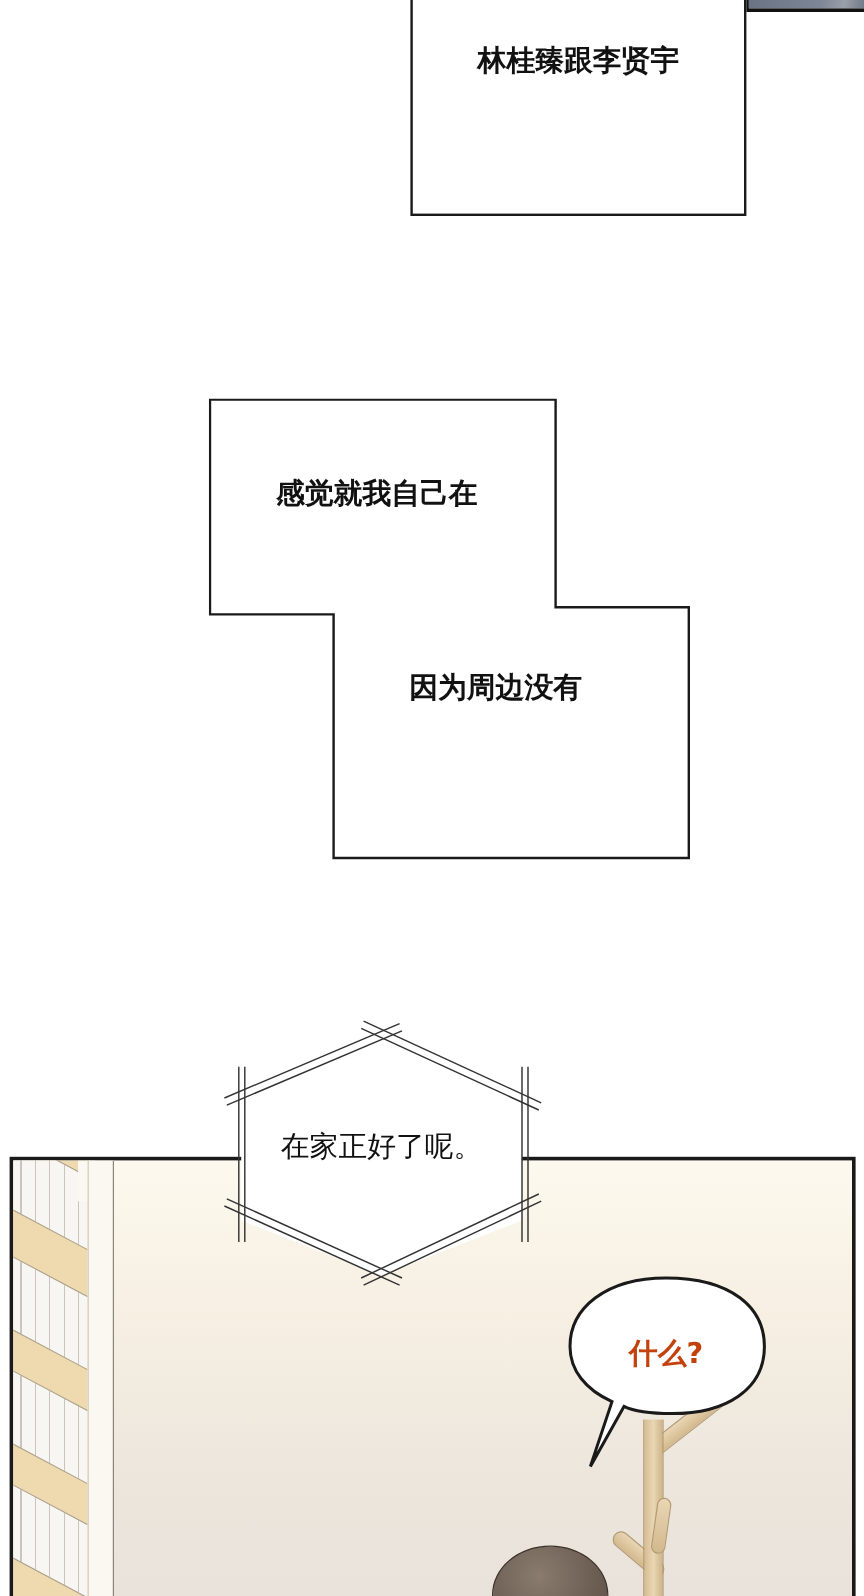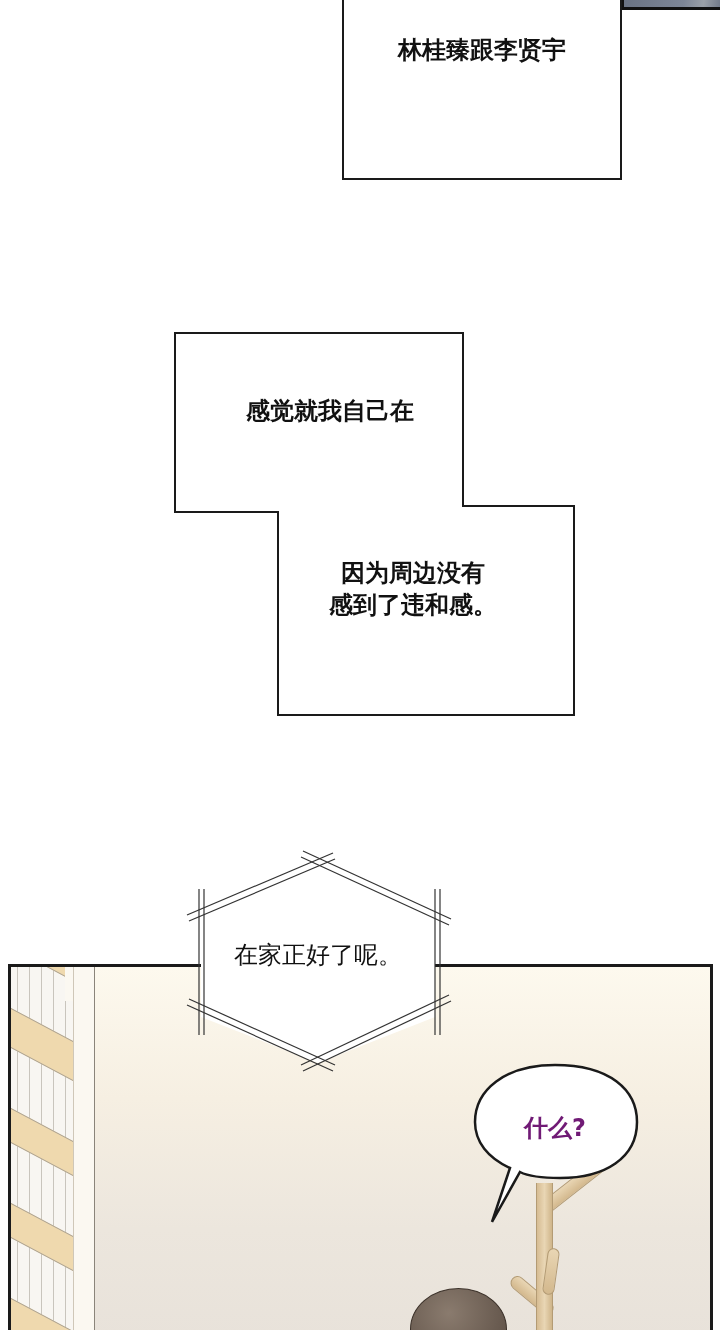--- a/index.html
+++ b/index.html
@@ -22,21 +22,21 @@
       background: #fff; border: 2px solid #1a1a1a; box-sizing: border-box;
       color: #111; font-weight: bold; font-size: 24px; line-height: 32px;
       text-align: center;
     }
     .caption-1 { left: 342px; top: -4px; width: 280px; height: 184px; }
     .caption-1 .txt { position: absolute; left: 0; right: 0; top: 36px; text-align: center; }
 
     .caption-2-wrap { left: 174px; top: 332px; width: 402px; height: 385px; }
     .caption-2-wrap svg { position: absolute; left: 0; top: 0; }
     .cap-text { position: absolute; color: #111; font-weight: bold; font-size: 24px; line-height: 32px; text-align: center; }
-    .cap-2a { left: 16px; width: 280px; top: 63px; text-align: center; }
+    .cap-2a { left: 0; width: 280px; top: 63px; text-align: center; }
     .cap-2b { left: 94px; width: 290px; top: 225px; }
 
     
     .scene {
       left: 8px; top: 964px; width: 705px; height: 380px;
       border: 3px solid #1a1a1a; box-sizing: border-box;
       background: linear-gradient(180deg, #fdf9ee 0%, #f6efe2 35%, #ece6dd 70%, #e8e2da 100%);
       overflow: hidden;
     }
     .building {
@@ -74,21 +74,21 @@
     
     .hex-wrap { left: 183px; top: 845px; width: 270px; height: 230px; }
     .hex-wrap svg { position: absolute; left: 0; top: 0; }
     .hex-text { position: absolute; left: 0; width: 270px; top: 94px; text-align: center;
       color: #111; font-weight: normal; font-size: 24px; line-height: 32px; }
 
     
     .bubble-wrap { left: 470px; top: 1060px; width: 180px; height: 170px; }
     .bubble-wrap svg { position: absolute; left: 0; top: 0; }
     .bubble-text { position: absolute; left: 0; width: 170px; top: 52px; text-align: center;
-      color: #701a75; font-weight: bold; font-size: 24px; line-height: 32px; }
+      color: #c2410c; font-weight: bold; font-size: 24px; line-height: 32px; }
   </style>
 </head>
 <body>
 
 <div class="abs top-panel-corner"></div>
 
 <div class="abs caption caption-1">
   <div class="txt">
     <div>林桂臻跟李贤宇</div>
   </div>
@@ -96,21 +96,20 @@
 
 <div class="abs caption-2-wrap">
   <svg width="402" height="385" viewBox="0 0 402 385">
     <path d="M1 1 H289 V174 H400 V383 H104 V180 H1 Z" fill="#fff" stroke="#1a1a1a" stroke-width="2"></path>
   </svg>
   <div class="cap-text cap-2a">
     <div>感觉就我自己在</div>
   </div>
   <div class="cap-text cap-2b">
     <div>因为周边没有</div>
-    <div>感到了违和感。</div>
   </div>
 </div>
 
 <div class="abs scene">
   <div class="building">
     <div class="stripe" style="top:-20px;"></div>
     <div class="stripe" style="top:80px;"></div>
     <div class="stripe" style="top:175px;"></div>
     <div class="stripe" style="top:270px;"></div>
   </div>

